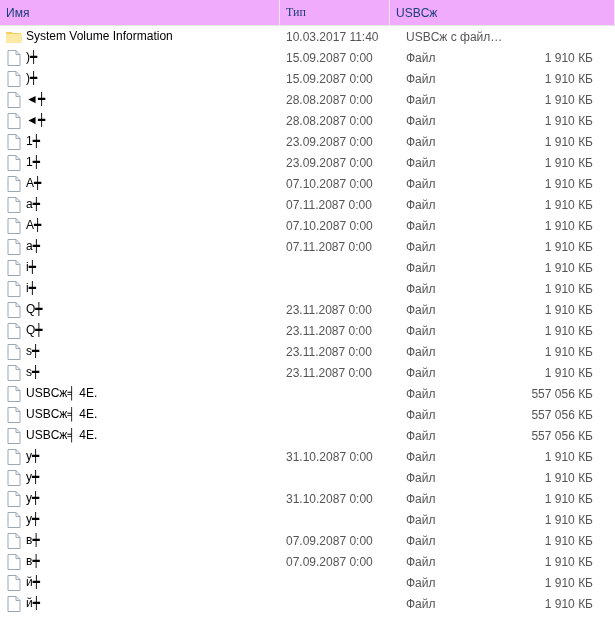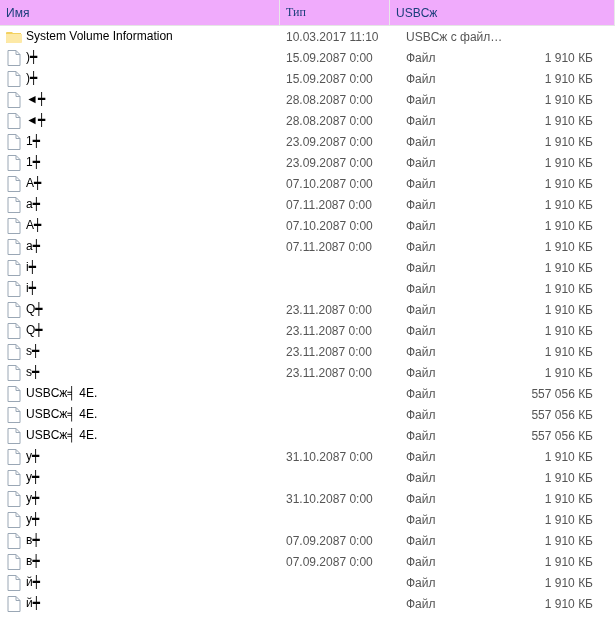--- a/index.html
+++ b/index.html
@@ -62,21 +62,21 @@
     <div class="row">
       <div class="cell cell-name">
         <span class="icon folder-icon">
           <svg viewBox="0 0 16 16">
             <path fill="#f3d160" d="M1 3h5l1 1h8v9a1 1 0 0 1-1 1H1a1 1 0 0 1-1-1V4a1 1 0 0 1 1-1z"></path>
             <path fill="#fde9a6" d="M0 5h16v8a1 1 0 0 1-1 1H1a1 1 0 0 1-1-1z"></path>
           </svg>
         </span>
         <span class="filename">System Volume Information</span>
       </div>
-      <div class="cell cell-date">10.03.2017 11:10</div>
+      <div class="cell cell-date">10.03.2017 11:40</div>
       <div class="cell cell-type">USBCж с файлами</div>
       <div class="cell cell-size"></div>
     </div>
     <div class="row">
       <div class="cell cell-name">
         <span class="icon file-icon">
           <svg viewBox="0 0 14 16">
             <path fill="#fff" stroke="#9aa7b5" stroke-width="1" d="M1 0.5h8l4 4v11H1z"></path>
             <path fill="none" stroke="#9aa7b5" stroke-width="1" d="M9 0.5v4h4"></path>
           </svg>

